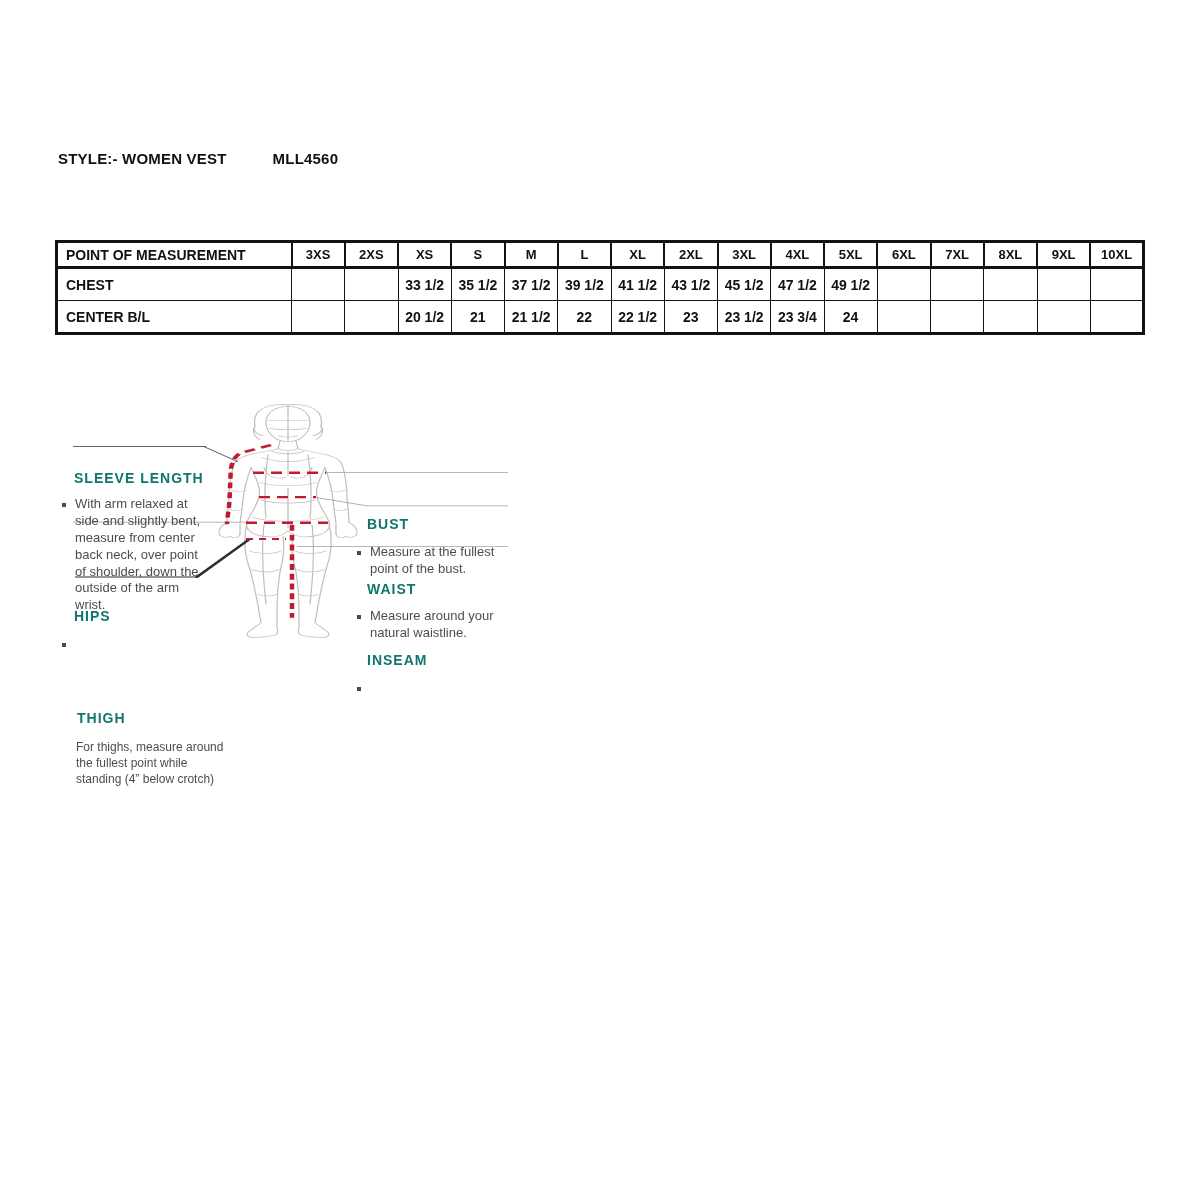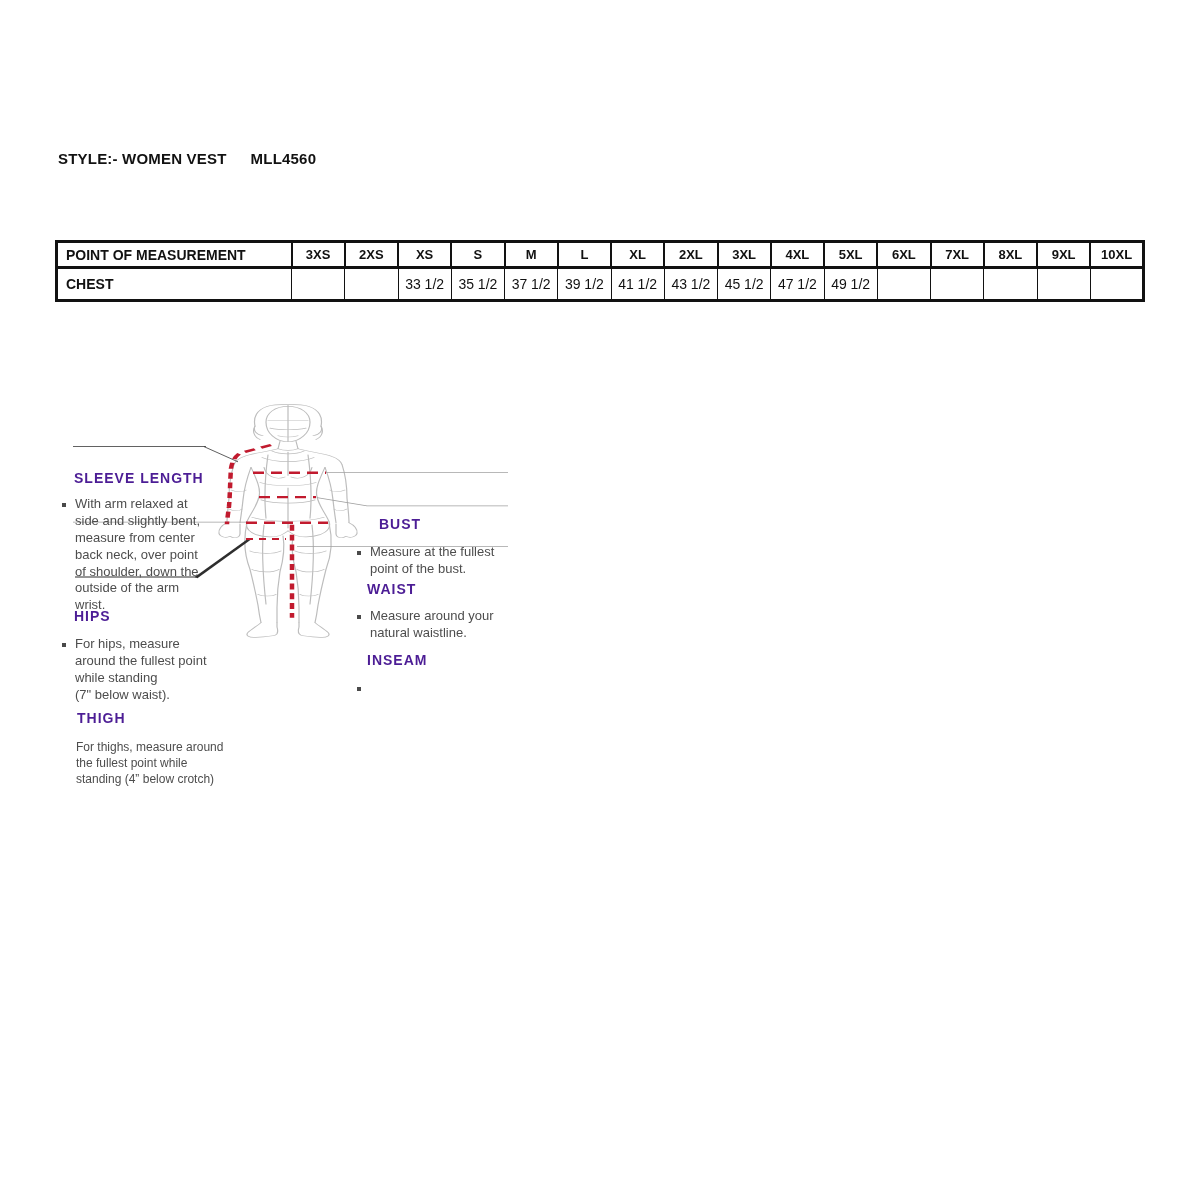--- a/index.html
+++ b/index.html
@@ -10,47 +10,47 @@
     --text-dark:#111111;
     --text-gray:#4d4d4d;
   }
   *{margin:0;padding:0;box-sizing:border-box;}
   html,body{background:#ffffff;}
   #page{
     position:relative;width:1200px;height:1200px;background:#ffffff;overflow:hidden;
     font-family:"Liberation Sans",sans-serif;color:var(--text-dark);
   }
   .title-row{
-    position:absolute;left:58px;top:150px;display:flex;gap:24px;
+    position:absolute;left:58px;top:150px;display:flex;gap:46px;
     font-size:15px;font-weight:bold;letter-spacing:0.2px;
   }
   #size-table{
     position:absolute;left:55px;top:240px;width:1090px;
     border-collapse:collapse;table-layout:fixed;
     border:3px solid #121212;
   }
   #size-table th,#size-table td{
     border:1.5px solid #121212;text-align:center;vertical-align:middle;
     overflow:hidden;white-space:nowrap;
   }
   #size-table thead th{
     border:2px solid #121212;border-bottom:3px solid #121212;
     font-size:13px;font-weight:bold;height:26px;
   }
-  #size-table td{font-size:14px;font-weight:normal;height:33px;}
+  #size-table td{font-size:14px;font-weight:bold;height:33px;}
   #size-table .row-label{
     text-align:left;font-weight:bold;font-size:14px;padding-left:8px;
   }
   .note{
     position:absolute;left:58px;top:356px;font-size:14.5px;font-weight:bold;
   }
   #diagram-svg{position:absolute;left:0;top:395px;}
   .guide-heading{
     position:absolute;font-size:14px;font-weight:bold;letter-spacing:1px;
-    color:#4c1d95;white-space:nowrap;
+    color:#0f766e;white-space:nowrap;
   }
   .guide-text{
     position:absolute;font-size:13px;line-height:1.3;color:var(--text-gray);
     white-space:pre-line;
   }
   .guide-text.lg{font-size:12px;line-height:1.32;}
   .bullet{
     position:absolute;width:4px;height:4px;background:#4a4a4a;
   }
 </style>
@@ -102,20 +102,39 @@
           <td>43 1/2</td>
           <td>45 1/2</td>
           <td>47 1/2</td>
           <td>49 1/2</td>
           <td></td>
           <td></td>
           <td></td>
           <td></td>
           <td></td>
         </tr>
+        <tr>
+          <td class="row-label">CENTER B/L</td>
+          <td></td>
+          <td></td>
+          <td>20 1/2</td>
+          <td>21</td>
+          <td>21 1/2</td>
+          <td>22</td>
+          <td>22 1/2</td>
+          <td>23</td>
+          <td>23 1/2</td>
+          <td>23 3/4</td>
+          <td>24</td>
+          <td></td>
+          <td></td>
+          <td></td>
+          <td></td>
+          <td></td>
+        </tr>
       </tbody>
   </table>
 
 
   <svg id="diagram-svg" width="620" height="470" viewBox="0 395 620 865" preserveAspectRatio="none">
     <svg x="0" y="395" width="620" height="470" viewBox="0 395 620 470">
 
       <g fill="none" stroke="var(--figure-line)" stroke-width="1.2" stroke-linecap="round" stroke-linejoin="round">
 
         <path d="M 263,470 C 256,468 253,460 255,452 C 253,436 257,422 267,416 C 275,411 301,411 309,416 C 319,422 323,436 321,452 C 323,460 320,468 313,470"></path>
@@ -206,31 +225,27 @@
   <div class="guide-text" style="left:75px;top:496px">With arm relaxed at
 side and slightly bent,
 measure from center
 back neck, over point
 of shoulder, down the
 outside of the arm
 wrist.</div>
 
   <div class="guide-heading" style="left:74px;top:608px">HIPS</div>
   <span class="bullet" style="left:62px;top:643px"></span>
-  <div class="guide-text" style="left:75px;top:636px">For hips, measure
-around the fullest point
-while standing
-(7" below waist).</div>
 
   <div class="guide-heading" style="left:77px;top:710px">THIGH</div>
   <div class="guide-text lg" style="left:76px;top:740px">For thighs, measure around
 the fullest point while
 standing (4” below crotch)</div>
 
-  <div class="guide-heading" style="left:379px;top:516px">BUST</div>
+  <div class="guide-heading" style="left:367px;top:516px">BUST</div>
   <span class="bullet" style="left:357px;top:551px"></span>
   <div class="guide-text" style="left:370px;top:544px">Measure at the fullest
 point of the bust.</div>
 
   <div class="guide-heading" style="left:367px;top:581px">WAIST</div>
   <span class="bullet" style="left:357px;top:615px"></span>
   <div class="guide-text" style="left:370px;top:608px">Measure around your
 natural waistline.</div>
 
   <div class="guide-heading" style="left:367px;top:652px">INSEAM</div>

